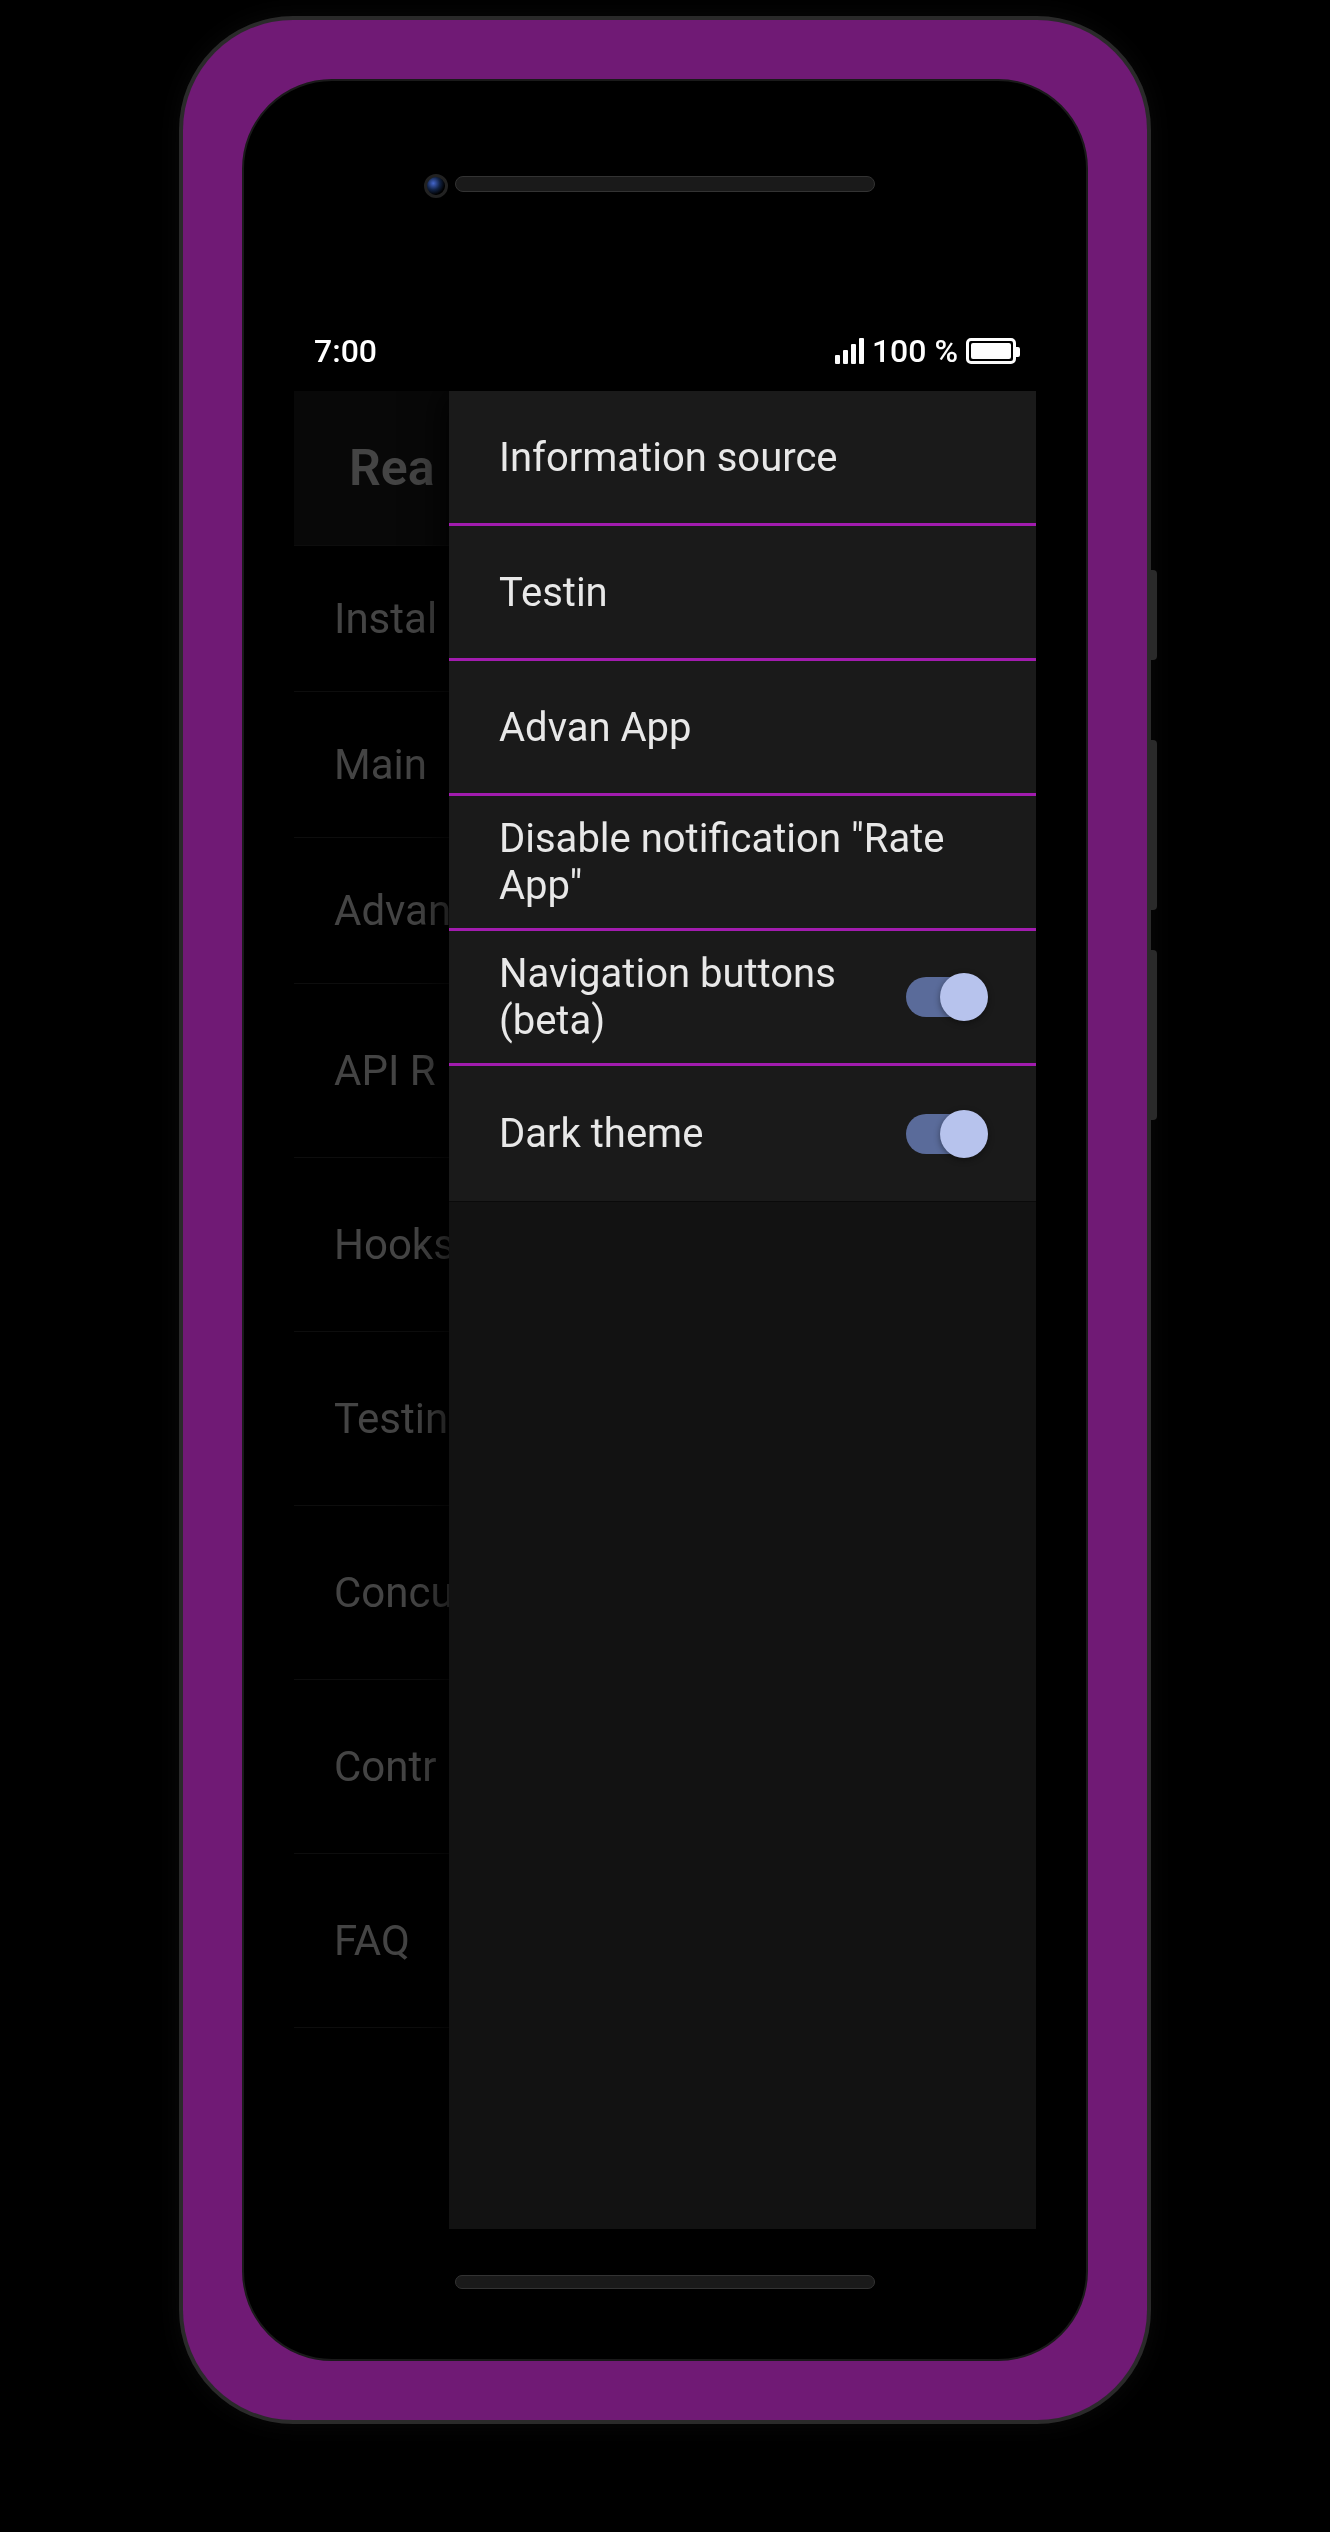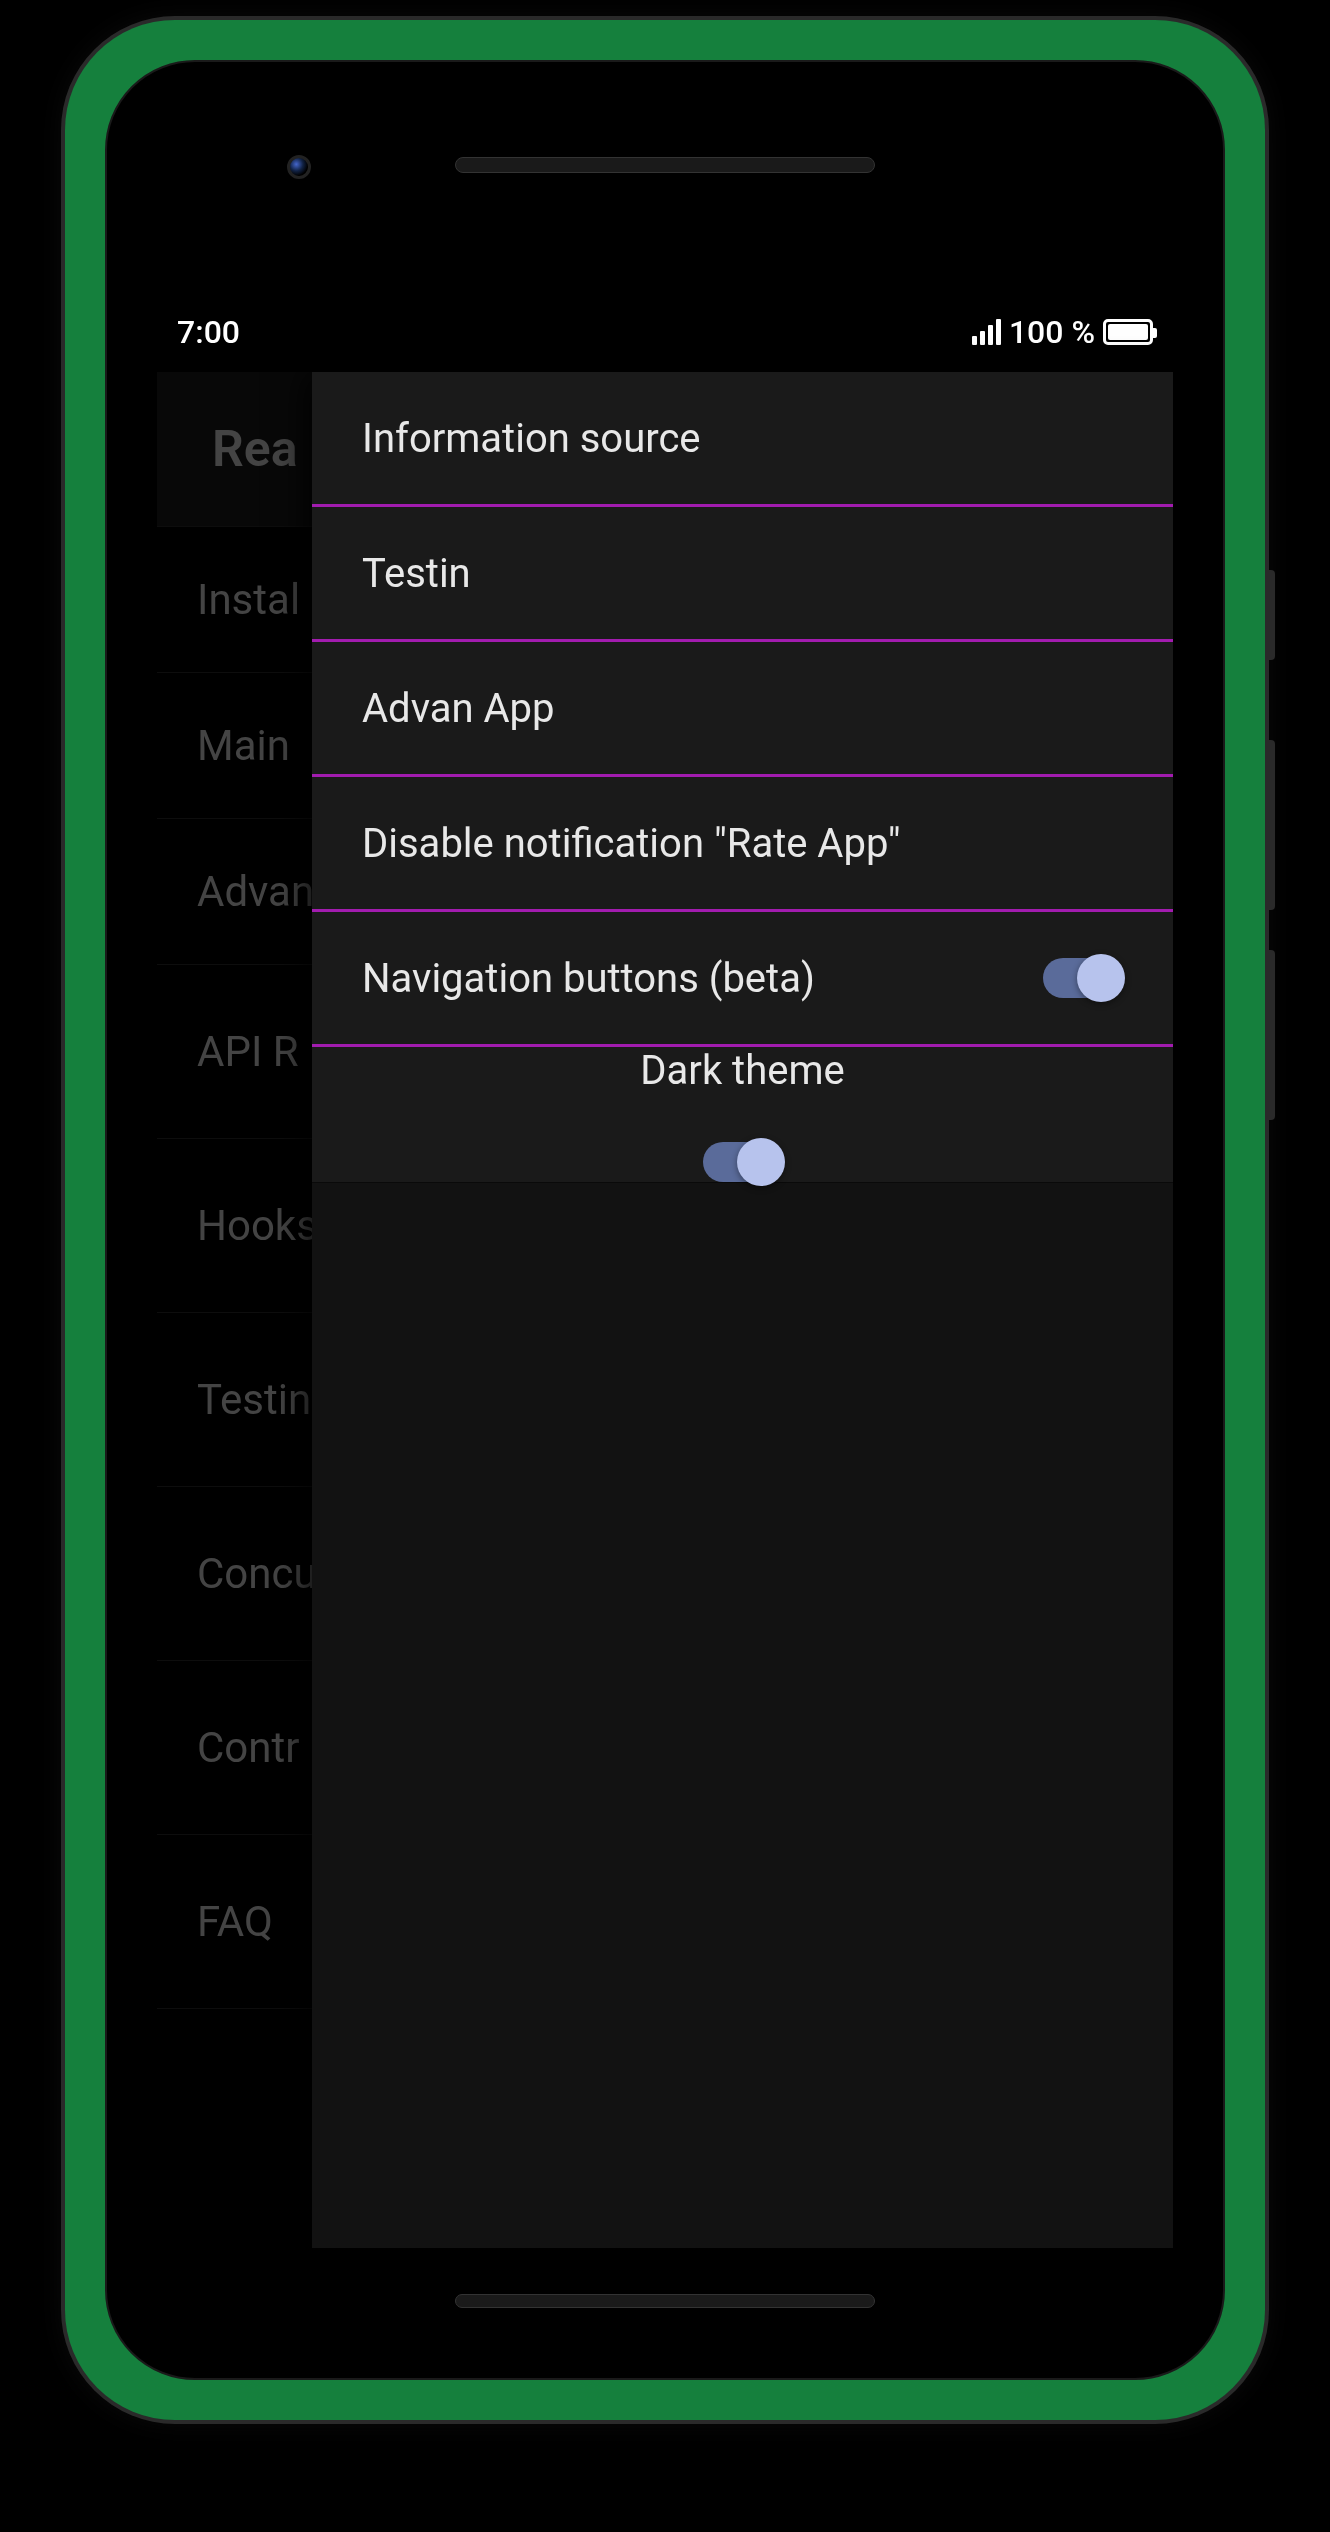--- a/index.html
+++ b/index.html
@@ -7,26 +7,26 @@
       background: #000;
       font-family: -apple-system, BlinkMacSystemFont, "Segoe UI", Roboto, sans-serif;
       width: 1330px;
       height: 2532px;
       display: flex;
       align-items: flex-start;
       justify-content: center;
       padding-top: 20px;
     }
     .phone-outer {
-      width: 1200px;
+      width: 964px;
       height: 2400px;
-      background: #15803d;
+      background: #701a75;
       border-radius: 110px;
       position: relative;
-      padding: 40px;
+      padding: 59px;
       box-shadow: 0 0 0 4px #2a2a2a, 0 0 30px rgba(255,255,255,0.05);
     }
     .phone-frame {
       width: 100%;
       height: 100%;
       background: #000;
       border-radius: 90px;
       position: relative;
       overflow: hidden;
       border: 2px solid #1a1a1a;
@@ -208,21 +208,21 @@
       align-items: center;
       justify-content: space-between;
       padding: 0 50px;
       height: 135px;
       color: #e8e8e8;
       font-size: 40px;
       font-weight: 400;
       border-bottom: 3px solid #a21caf;
       cursor: pointer;
     }
-    .menu-item:last-child { border-bottom: none; flex-direction: column; }
+    .menu-item:last-child { border-bottom: none; }
     .toggle {
       width: 80px;
       height: 40px;
       background: #5a6b9a;
       border-radius: 20px;
       position: relative;
       flex-shrink: 0;
     }
     .toggle-knob {
       position: absolute;

